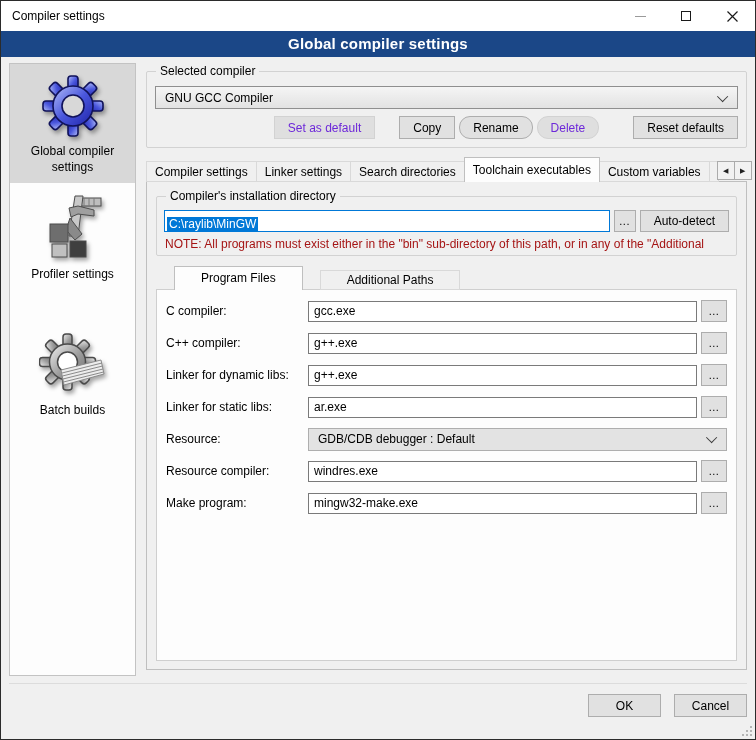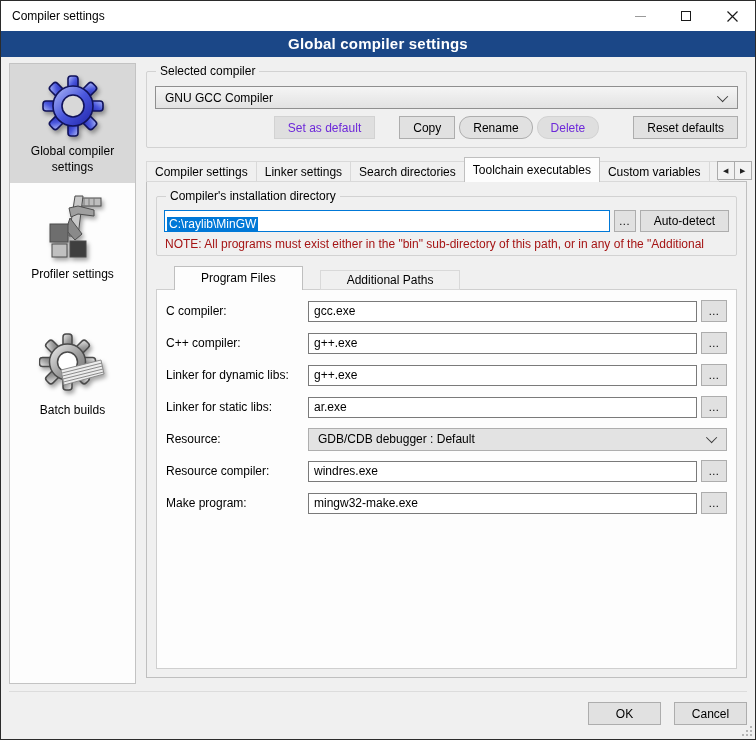--- a/index.html
+++ b/index.html
@@ -76,21 +76,21 @@
   .itab.active { height:24px; line-height:23px; background:#fdfdfd; border-color:#bfbfbf; border-bottom:none; z-index:3; position:relative; }
   
   .field-row { display:flex; align-items:center; margin-bottom:10px; height:22px; }
   .field-label { width:142px; flex:none; }
   .field-input { flex:1; height:21px; border:1px solid #7a7a7a; background:#fff; padding:0 5px;
     font:12px "Liberation Sans", sans-serif; min-width:0; }
   .field-browse { width:26px; height:22px; flex:none; margin-left:4px; padding:0; font-size:11px; letter-spacing:.5px; }
   .field-combo { flex:1; height:23px; background:#e3e3e3; border:1px solid #aeaeae; display:flex;
     align-items:center; padding:0 9px; min-width:0; }
   
-  .footer { flex:none; height:48px; margin:0 8px; border-top:1px solid #dcdcdc;
+  .footer { flex:none; height:56px; margin:0 8px; border-top:1px solid #dcdcdc;
     display:flex; justify-content:flex-end; align-items:flex-start; padding-top:10px; position:relative; }
   .footer .btn { min-width:73px; }
   .footer .b-cancel { margin-left:13px; margin-right:0; }
   .footer { overflow:visible; }
   .grip-abs { position:absolute; right:2px; bottom:2px; }
 </style>
 </head>
 <body>
 
 <div class="window">

